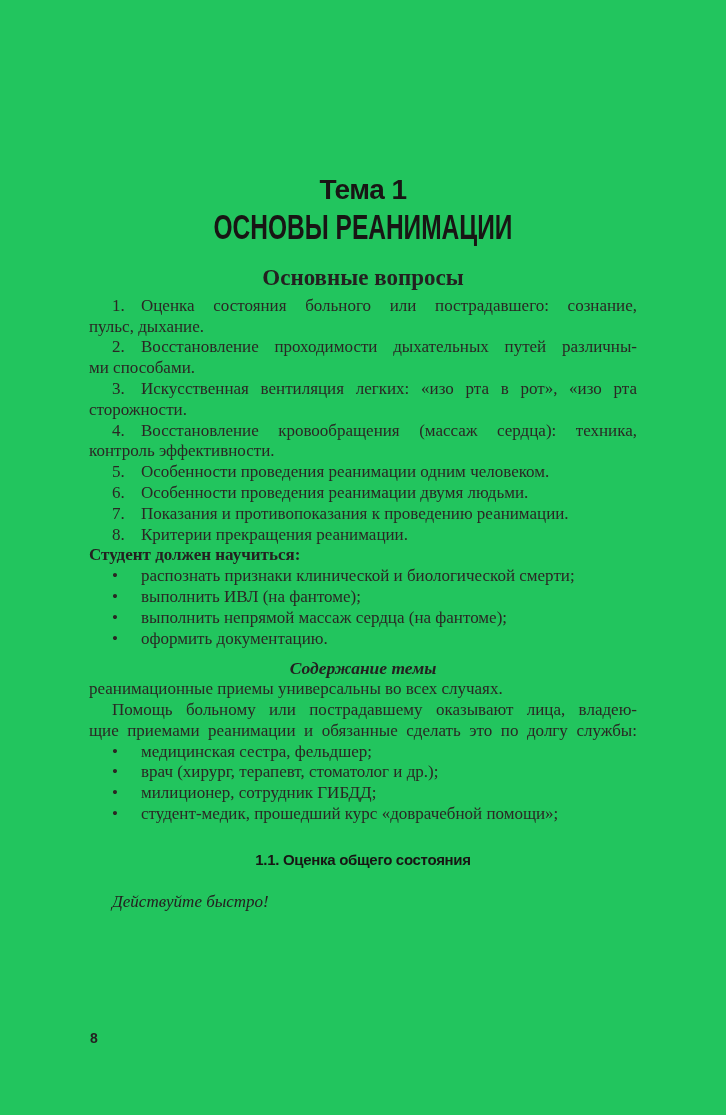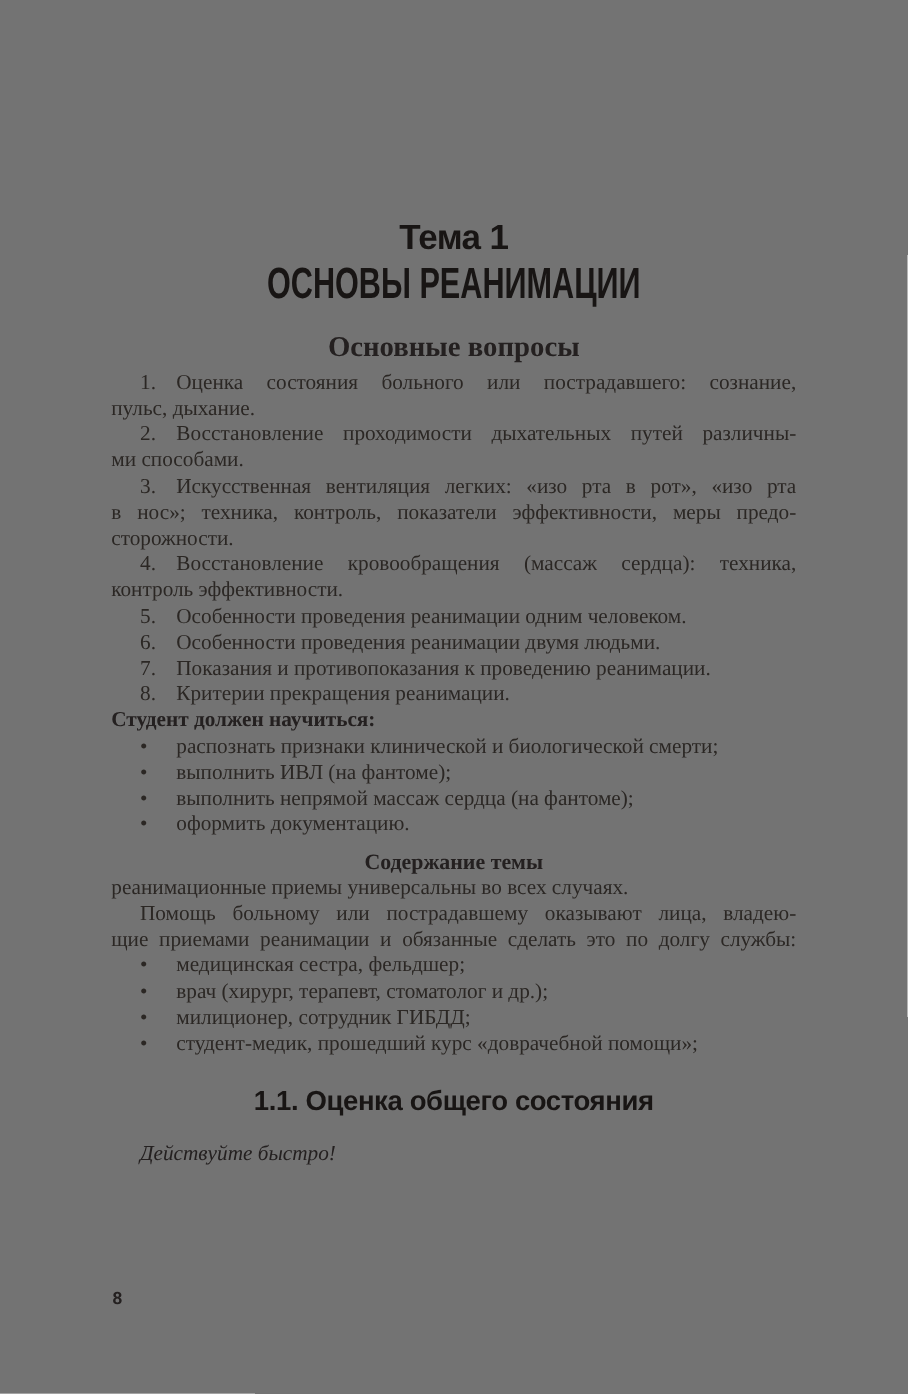--- a/index.html
+++ b/index.html
@@ -1,20 +1,20 @@
 <!DOCTYPE html>
 <html><head>
 <meta charset="utf-8">
 <style>
   html, body { margin: 0; padding: 0; background: #e9e9e9; }
   .page {
     position: relative;
     width: 726px;
     height: 1115px;
-    background: #737373;
+    background: #22c55e;
     font-family: "Liberation Serif", "DejaVu Serif", serif;
     color: #2b2724;
     overflow: hidden;
   }
   .content {
     position: absolute;
     left: 89px;
     top: 0;
     width: 548px;
   }
@@ -52,28 +52,29 @@
     font-size: 23px;
     color: #242020;
   }
   .blk.subhead2 {
     margin-top: 9px;
     margin-bottom: 0;
     text-align: center;
     font-weight: 700;
     font-size: 17.5px;
     color: #242020;
+    font-style: italic;
   }
   .blk.section {
     margin-top: 21px;
     margin-bottom: 19px;
     text-align: center;
     font-family: "Liberation Sans", "DejaVu Sans", sans-serif;
     font-weight: 700;
-    font-size: 22px;
+    font-size: 15px;
     line-height: 27px;
     color: #181514;
     letter-spacing: -0.3px;
   }
   .blk.bold .ln { font-weight: 700; color: #242020; font-family: Liberation Serif, serif; }
   .blk.boldital .ln { font-weight: 400; font-style: italic; color: #242020; }
   .ln {
     min-height: 20.8px;
     overflow: hidden;
   }
@@ -107,21 +108,20 @@
         <div class="blk para">
           <div class="ln just ind"><span class="mk">1.</span><span>Оценка состояния больного или пострадавшего: сознание,</span></div>
           <div class="ln"><span>пульс, дыхание.</span></div>
         </div>
         <div class="blk para">
           <div class="ln just ind"><span class="mk">2.</span><span>Восстановление проходимости дыхательных путей различны-</span></div>
           <div class="ln"><span>ми способами.</span></div>
         </div>
         <div class="blk para">
           <div class="ln just ind"><span class="mk">3.</span><span>Искусственная вентиляция легких: «изо рта в рот», «изо рта</span></div>
-          <div class="ln just"><span>в нос»; техника, контроль, показатели эффективности, меры предо-</span></div>
           <div class="ln"><span>сторожности.</span></div>
         </div>
         <div class="blk para">
           <div class="ln just ind"><span class="mk">4.</span><span>Восстановление кровообращения (массаж сердца): техника,</span></div>
           <div class="ln"><span>контроль эффективности.</span></div>
         </div>
         <div class="blk para">
           <div class="ln ind"><span class="mk">5.</span><span>Особенности проведения реанимации одним человеком.</span></div>
         </div>
         <div class="blk para">

